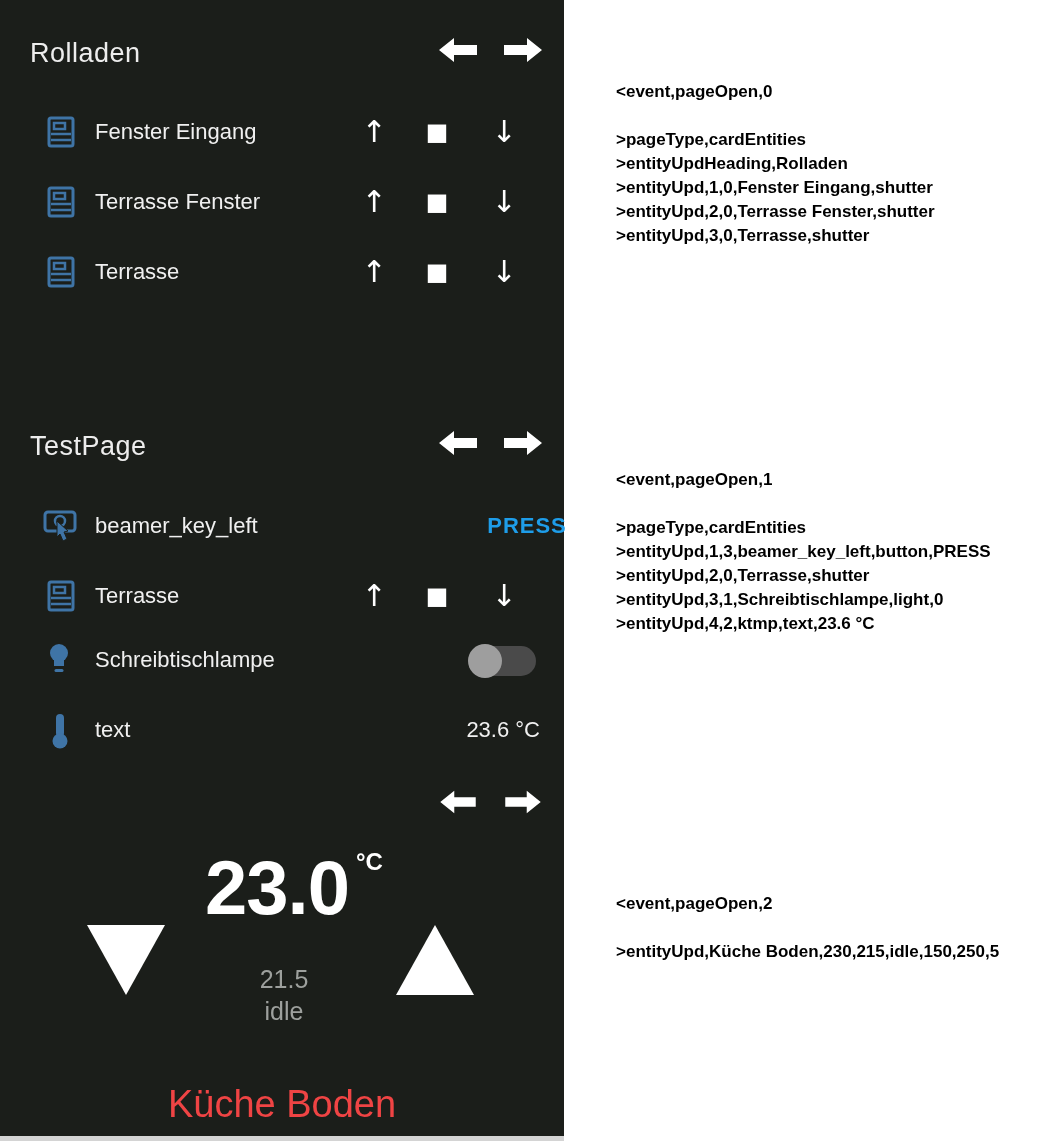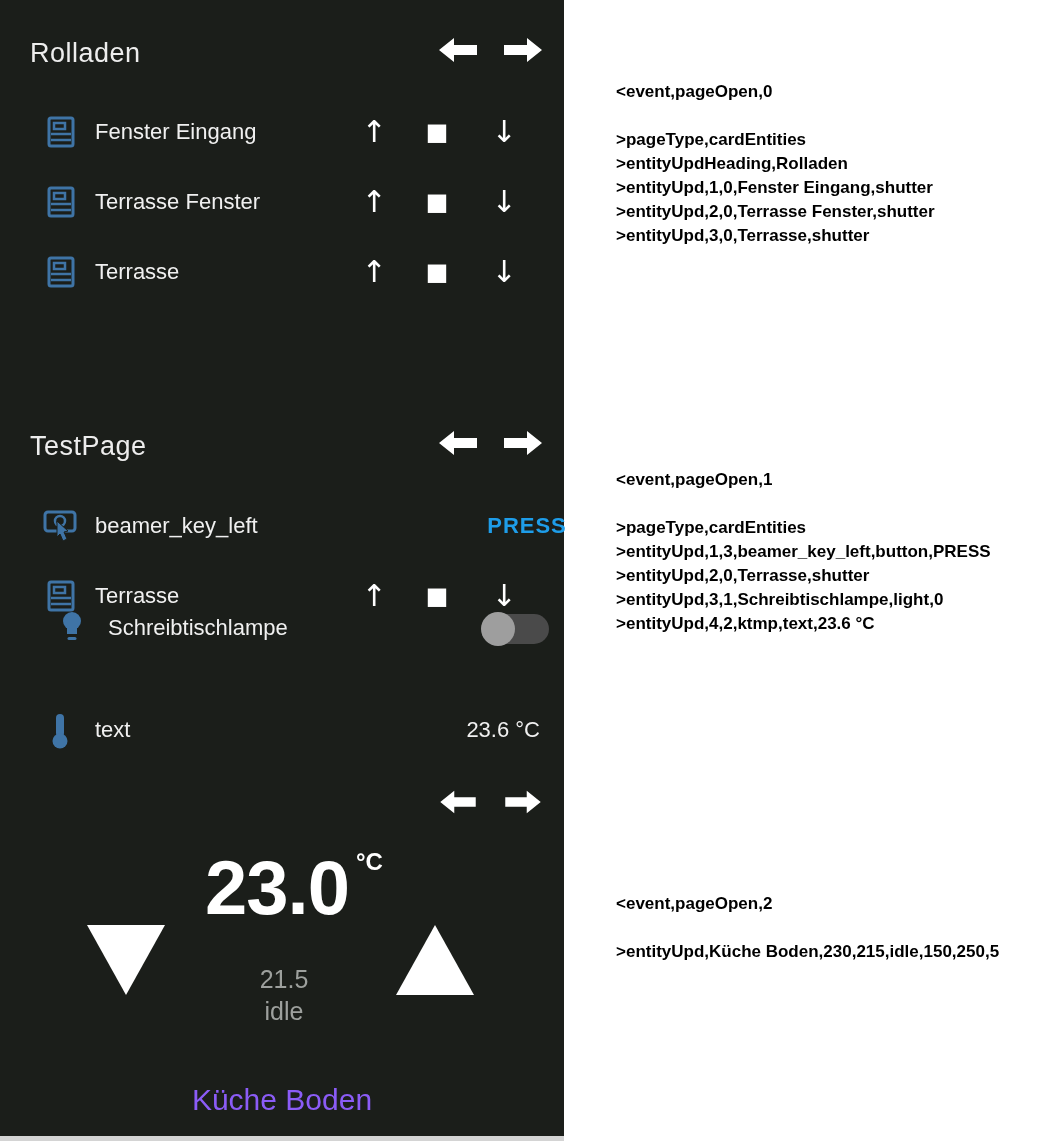--- a/index.html
+++ b/index.html
@@ -55,21 +55,21 @@
   .big-temp {
     color:#ffffff; font-size:76px; font-weight:700; line-height:76px;
     text-align:center; width:200px; letter-spacing:-1px;
   }
   .temp-unit { color:#ffffff; font-size:24px; font-weight:700; }
   .muted { color:#9da09d; font-size:25px; text-align:center; width:150px; }
   .tri-btn { background:none; border-style:solid; border-color:transparent; width:0; height:0; cursor:pointer; padding:0; }
   .tri-down { border-width:70px 39px 0 39px; border-top-color:#ffffff; }
   .tri-up   { border-width:0 39px 70px 39px; border-bottom-color:#ffffff; }
   .footer-title {
-    left:0; width:564px; text-align:center; color:#8b5cf6; font-size:30px;
+    left:0; width:564px; text-align:center; color:#ef4444; font-size:38px;
   }
   .footer-strip { left:0; top:1136px; width:564px; height:5px; background:#d4d4d4; }
 
   
   .log { left:616px; width:425px; }
   .log-line {
     color:#000000; font-size:17px; font-weight:700; line-height:24px;
     white-space:nowrap; font-family:"Liberation Sans", sans-serif;
   }
   .log-gap { height:24px; }
@@ -178,21 +178,21 @@
           <line x1="5" y1="18" x2="25" y2="18" stroke="#3f74a6" stroke-width="2.5"></line>
           <line x1="5" y1="24" x2="25" y2="24" stroke="#3f74a6" stroke-width="2.5"></line>
         </svg>
     </span>
     <span class="abs row-label" style="left:95px;">Terrasse</span>
     <button class="abs ctl" style="left:356px;">↑</button>
     <button class="abs ctl stop" style="left:419px;">■</button>
     <button class="abs ctl" style="left:486px;">↓</button>
   </div>
 
-  <div class="abs row" style="top:608px;margin-left:13px;">
+  <div class="abs row" style="top:640px;">
     <span class="abs" style="left:48px; top:3px;">
       <svg width="22" height="34" viewBox="0 0 22 34">
           <circle cx="11" cy="10" r="9" fill="#3f74a6"></circle>
           <path d="M6 16 h10 v7 h-10 z" fill="#3f74a6"></path>
           <rect x="6.5" y="26" width="9" height="3" rx="1.5" fill="#3f74a6"></rect>
         </svg>
     </span>
     <span class="abs row-label" style="left:95px;">Schreibtischlampe</span>
     <button class="abs toggle" style="left:470px; top:6px;">
       <span class="knob"></span>

